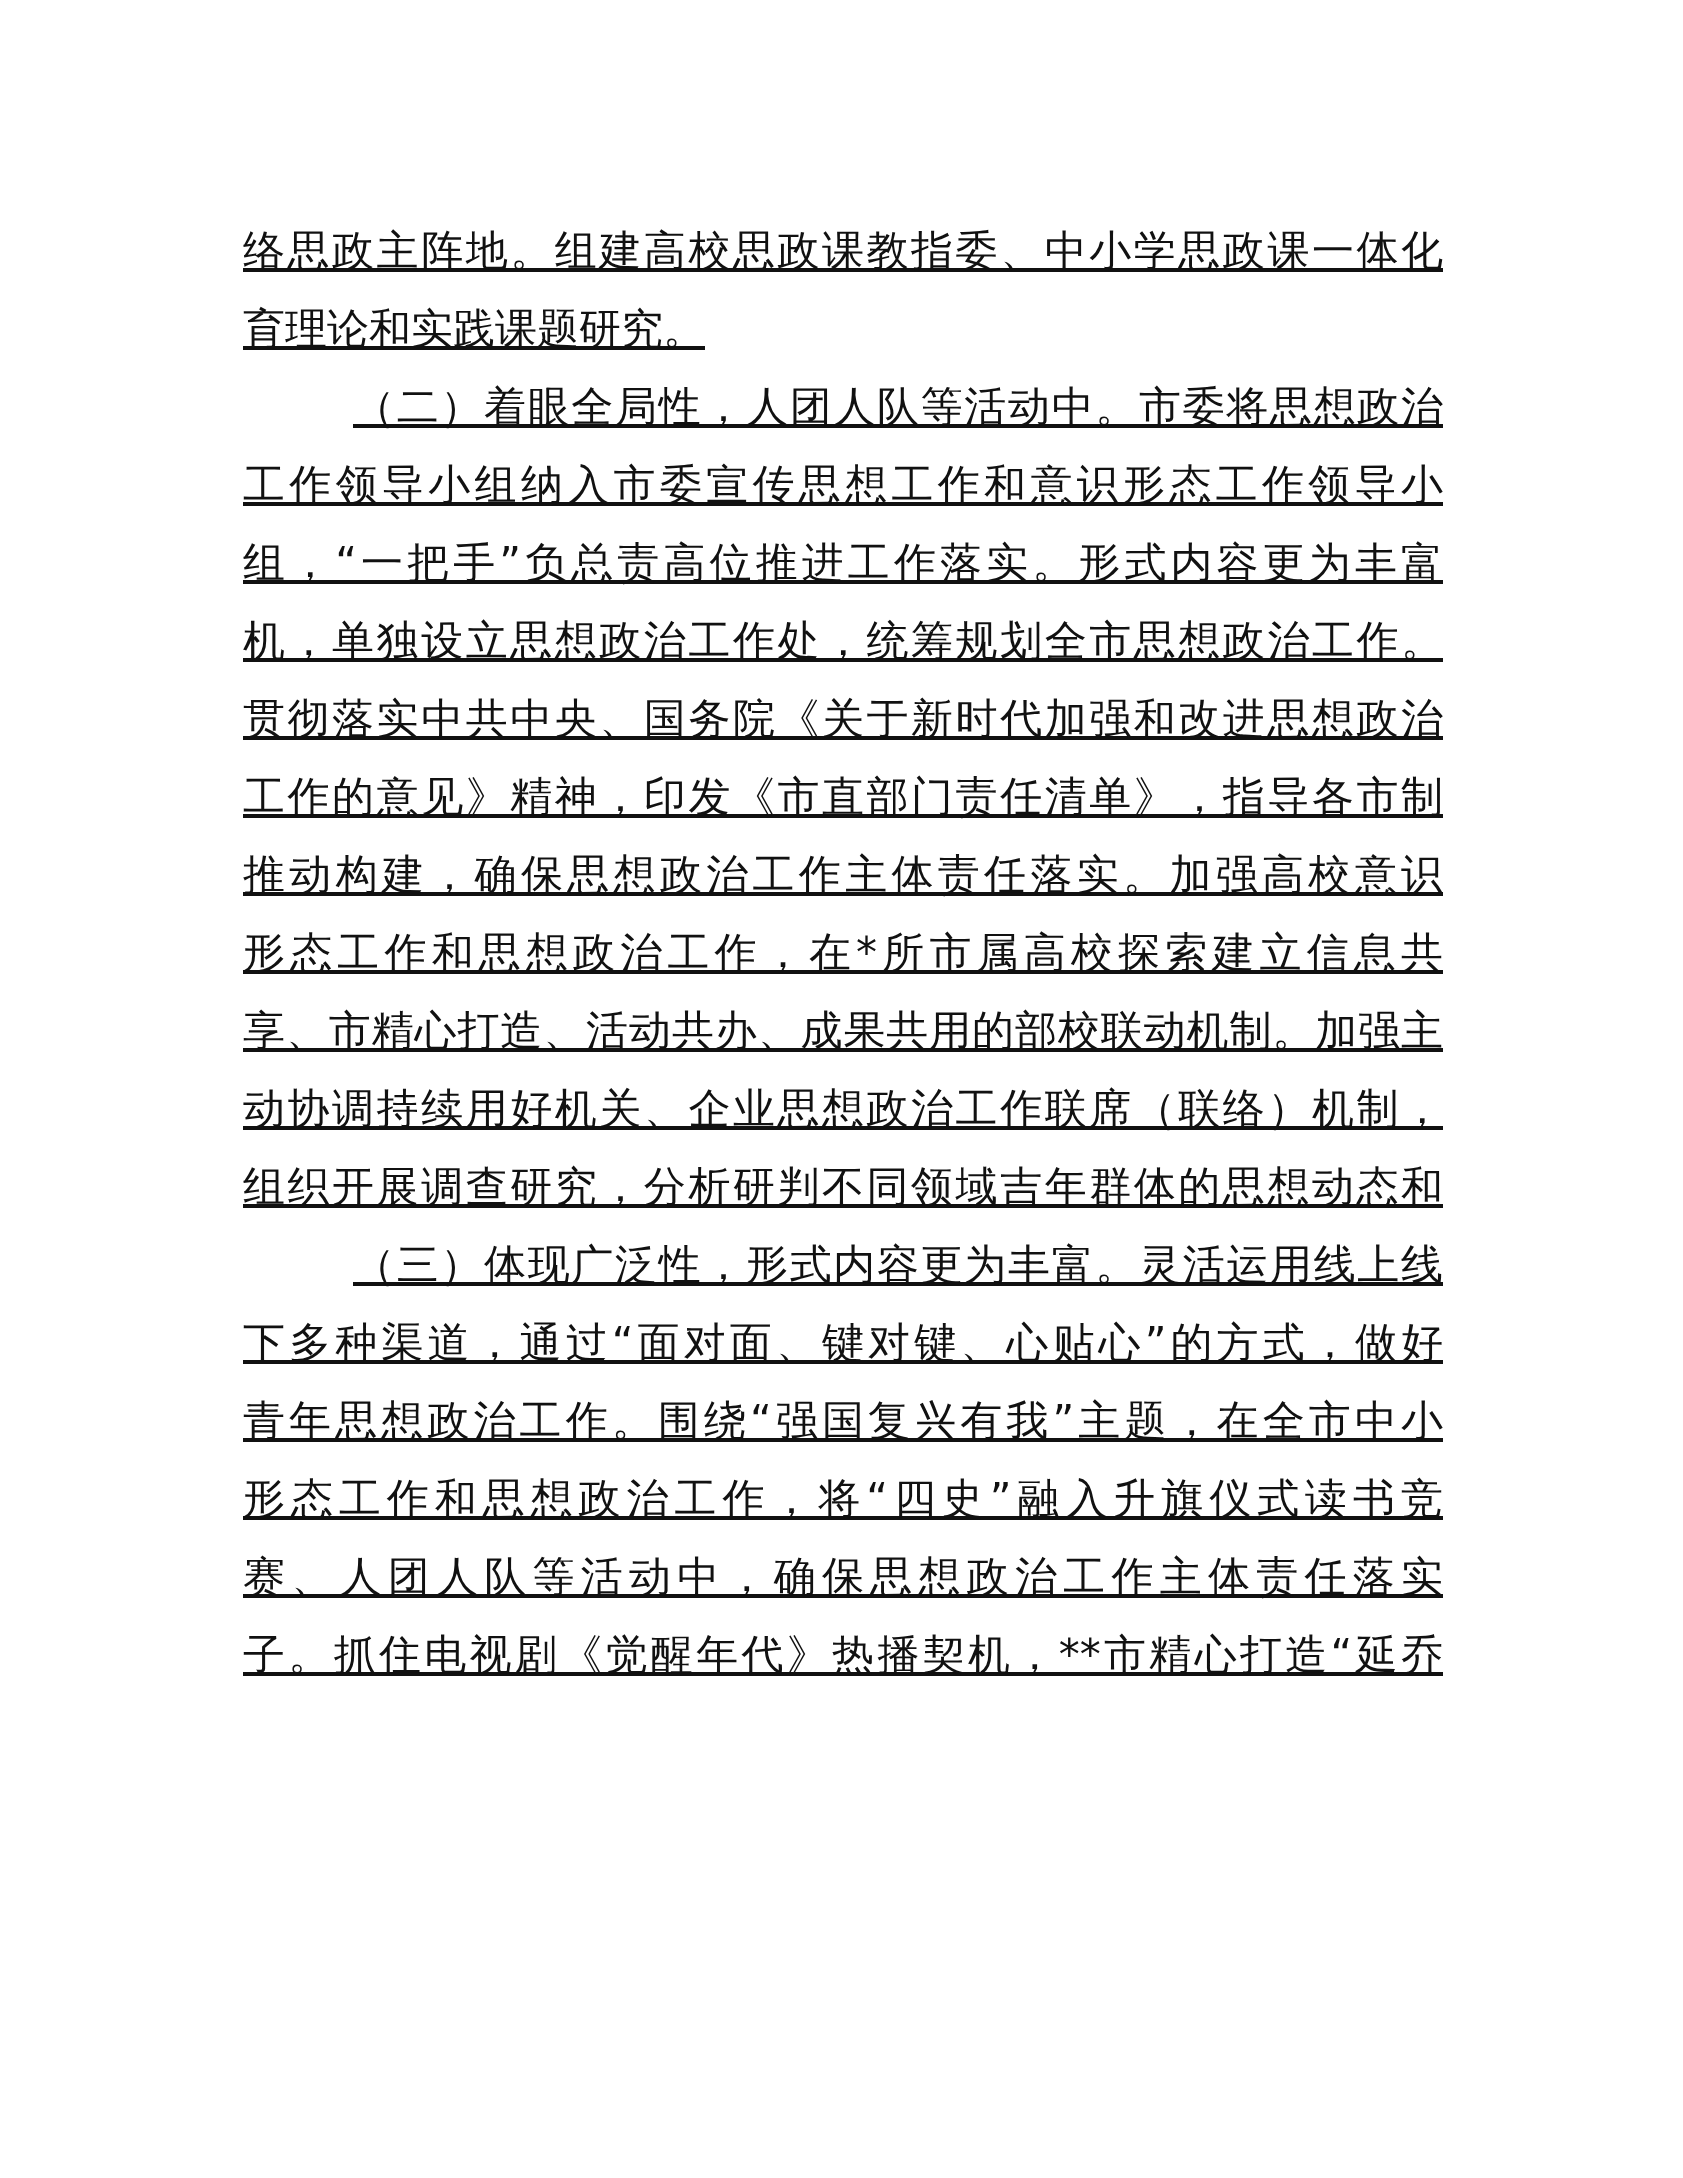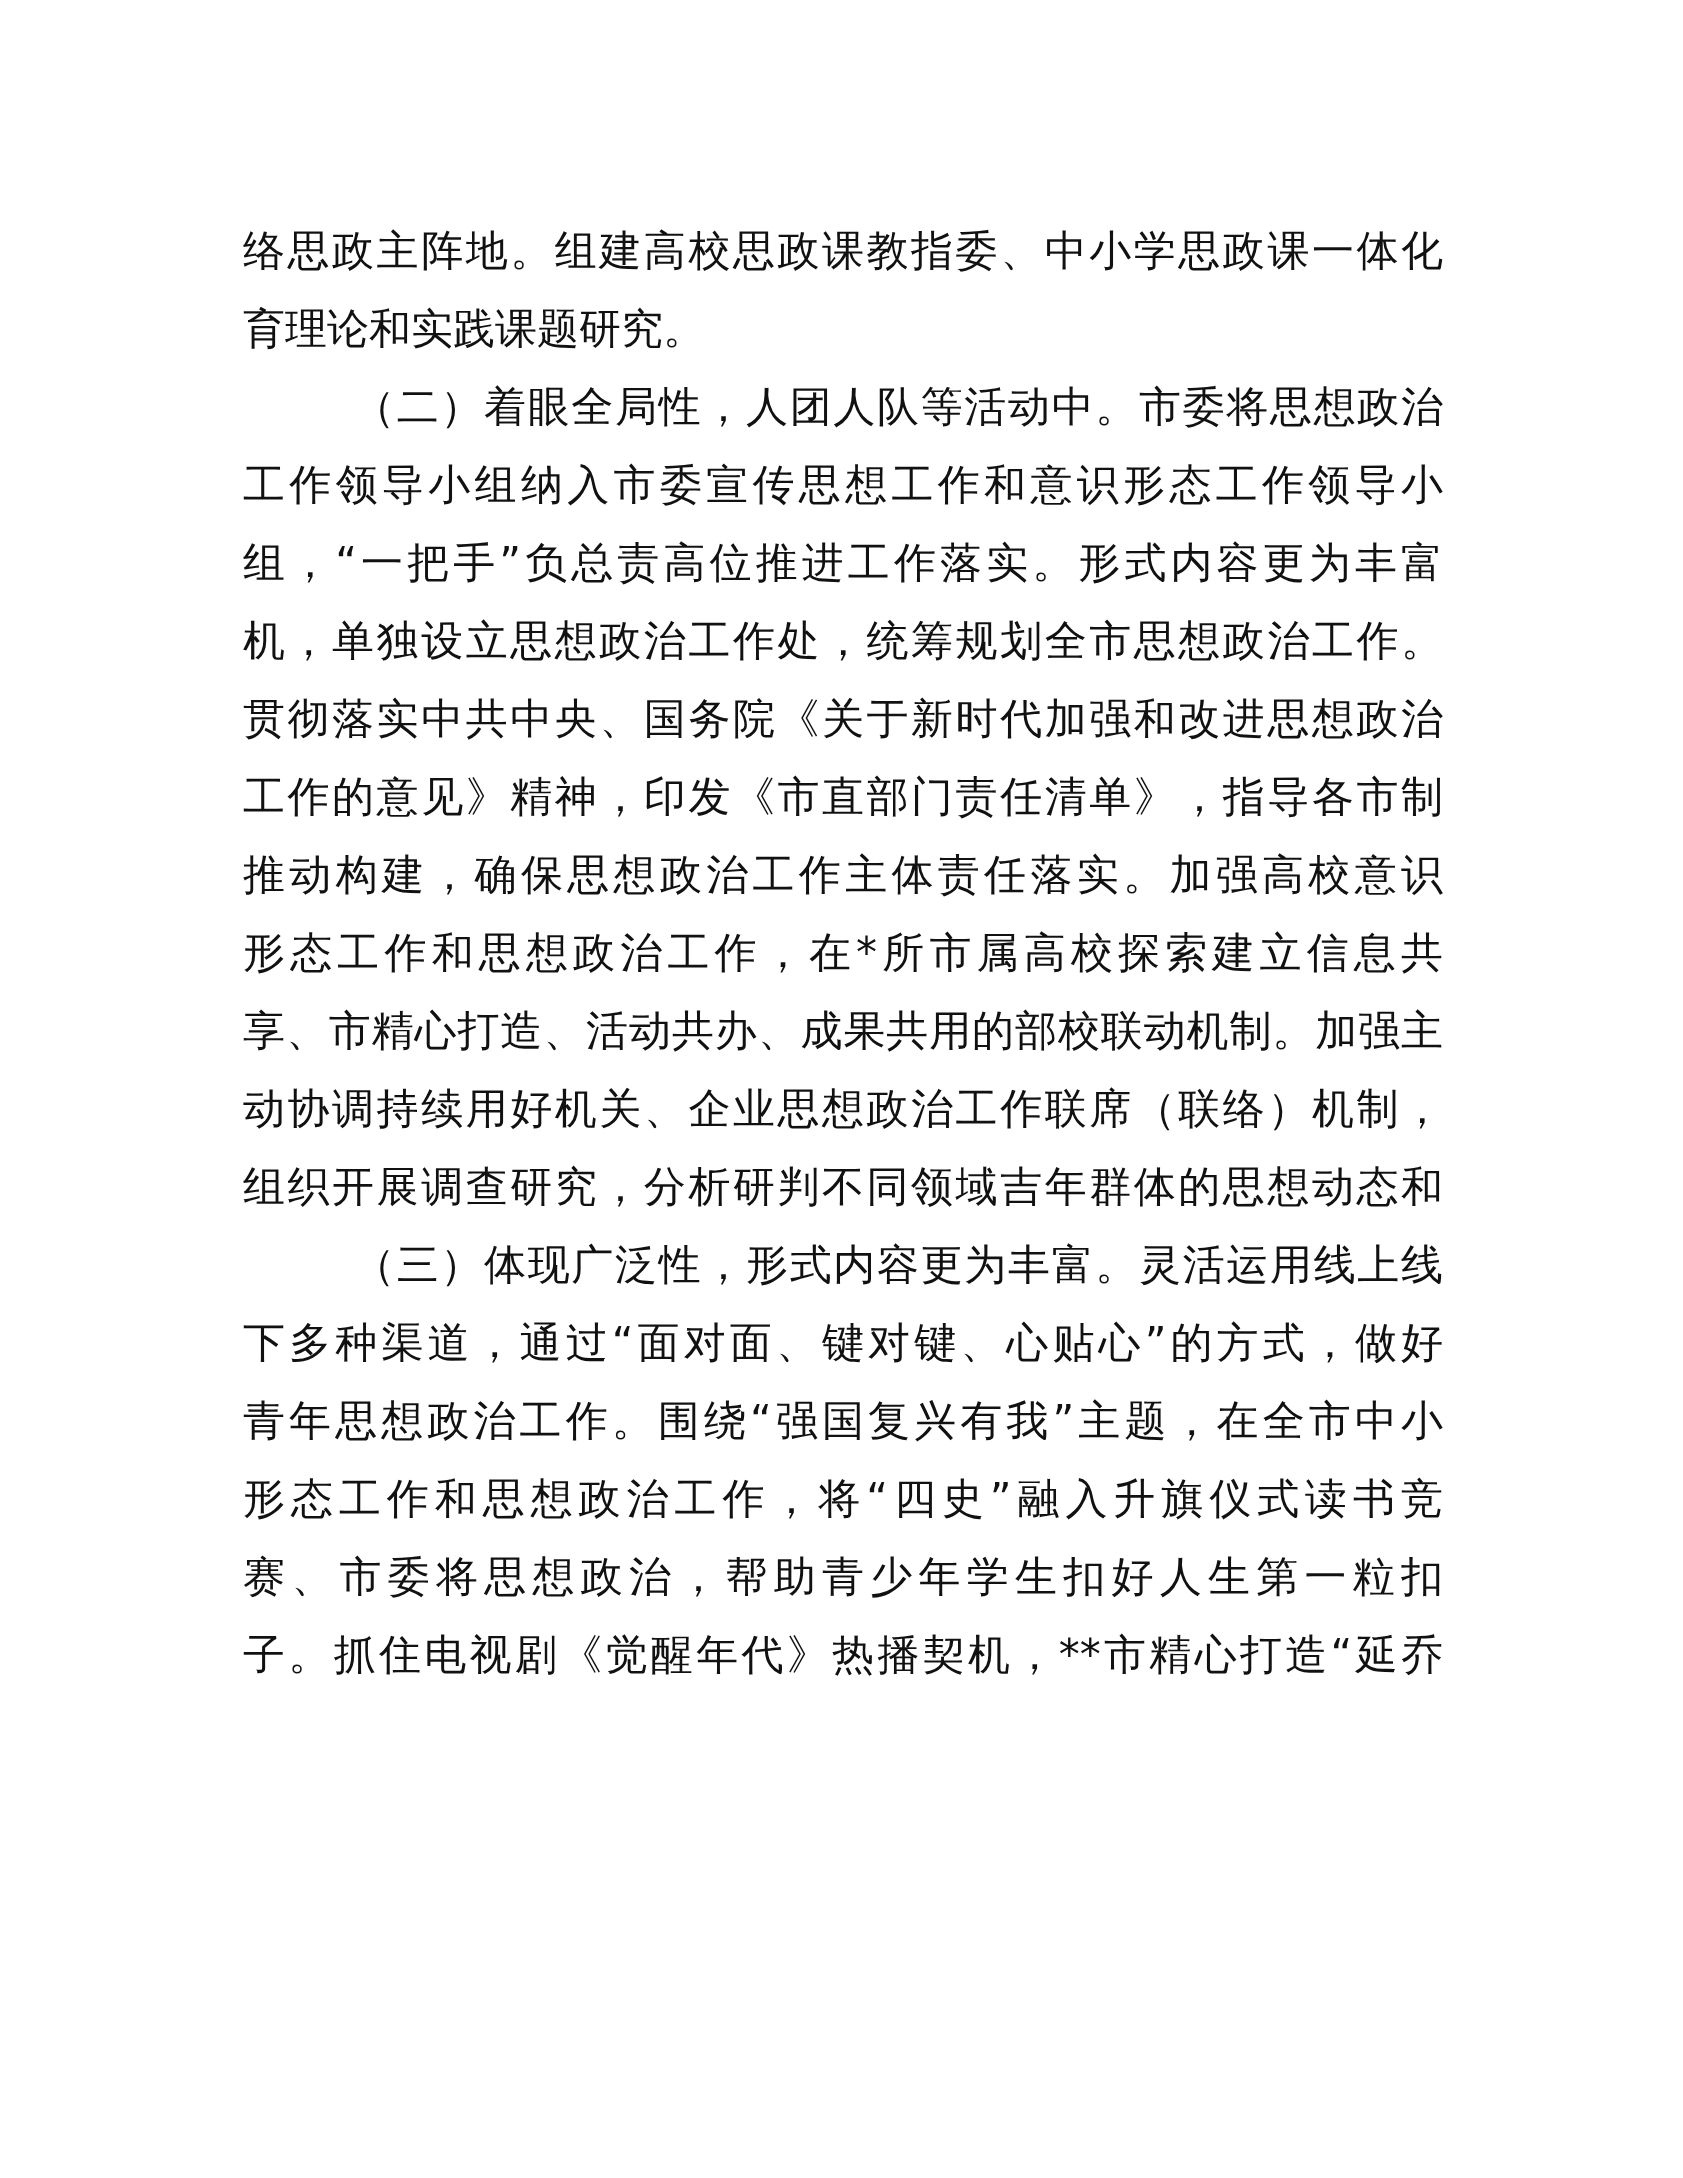--- a/index.html
+++ b/index.html
@@ -23,20 +23,21 @@
     }
     .line {
       height: 78px;
       line-height: 78px;
       font-size: 42px;
       white-space: nowrap;
       text-align-last: justify;
       text-align: justify;
       letter-spacing: 0px;
       overflow: visible;
+      text-decoration: underline;
     }
     .line.last {
       text-align-last: left;
     }
     .line.indent {
       padding-left: 110px;
     }
   </style>
 </head>
 <body>
@@ -57,17 +58,17 @@
     <div class="line">形态工作和思想政治工作，在*所市属高校探索建立信息共</div>
     <div class="line">享、市精心打造、活动共办、成果共用的部校联动机制。加强主</div>
     <div class="line">动协调持续用好机关、企业思想政治工作联席（联络）机制，</div>
     <div class="line">组织开展调查研究，分析研判不同领域吉年群体的思想动态和</div>
   </div>
   <div>
     <div class="line indent">（三）体现广泛性，形式内容更为丰富。灵活运用线上线</div>
     <div class="line">下多种渠道，通过“面对面、键对键、心贴心”的方式，做好</div>
     <div class="line">青年思想政治工作。围绕“强国复兴有我”主题，在全市中小</div>
     <div class="line">形态工作和思想政治工作，将“四史”融入升旗仪式读书竞</div>
-    <div class="line">赛、市委将思想政治，帮助青少年学生扣好人生第一粒扣</div>
+    <div class="line">赛、人团人队等活动中，确保思想政治工作主体责任落实</div>
     <div class="line">子。抓住电视剧《觉醒年代》热播契机，**市精心打造“延乔</div>
   </div>
 </div>
 
 
 </body></html>

